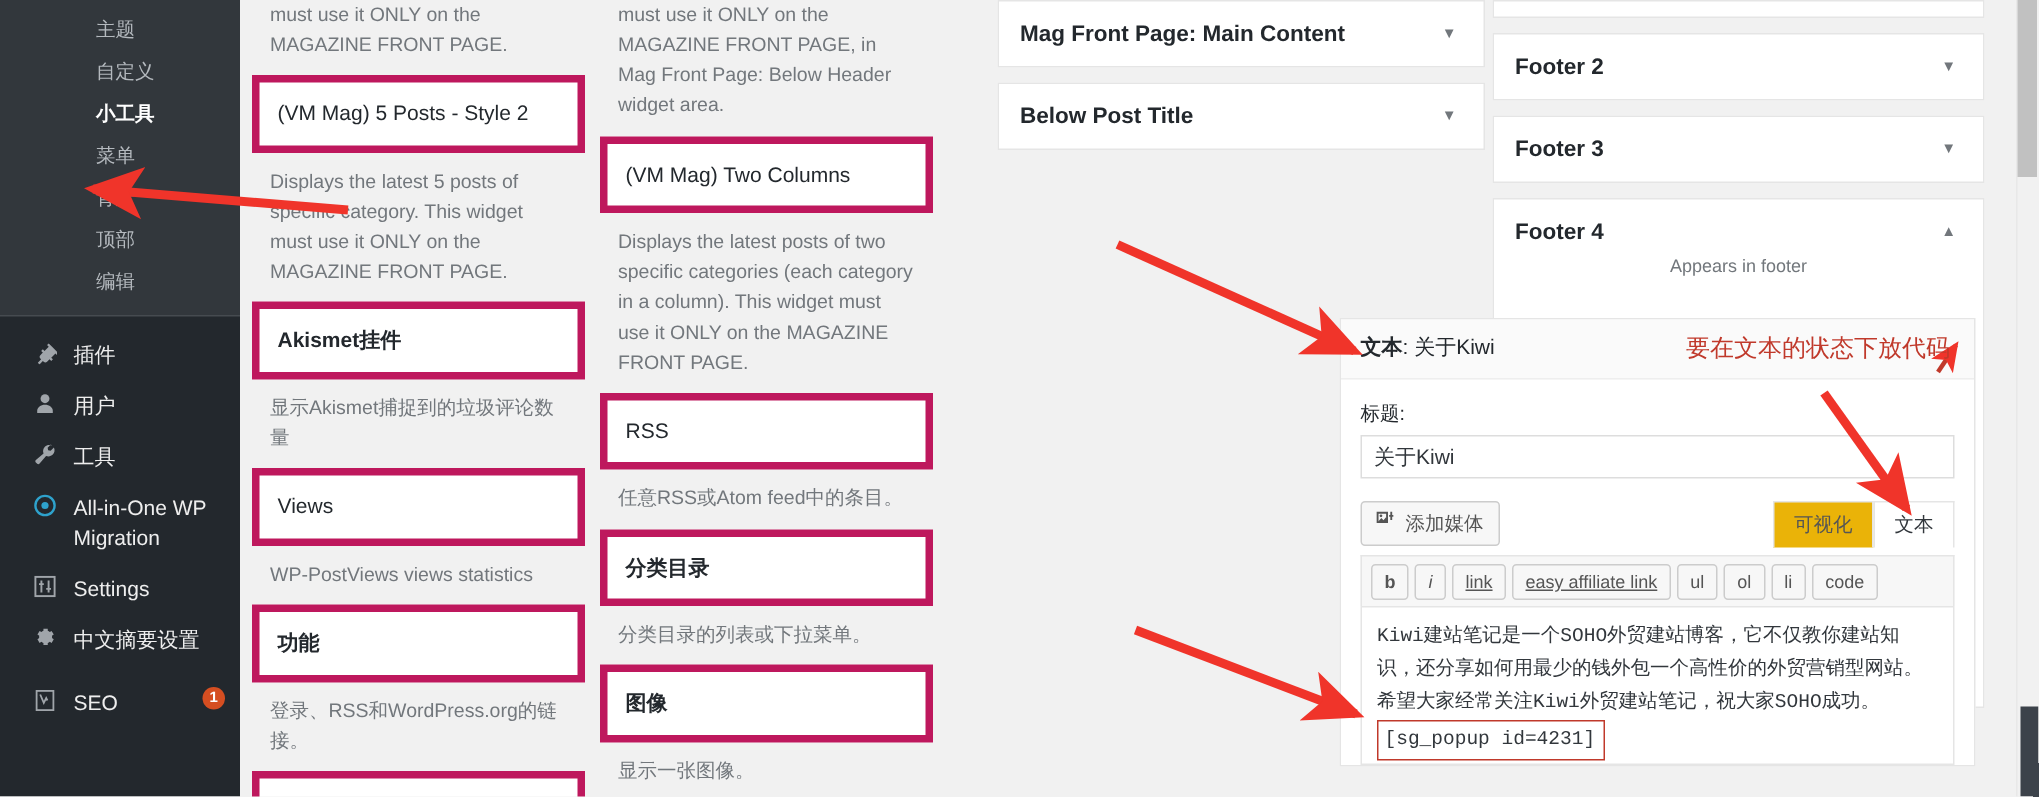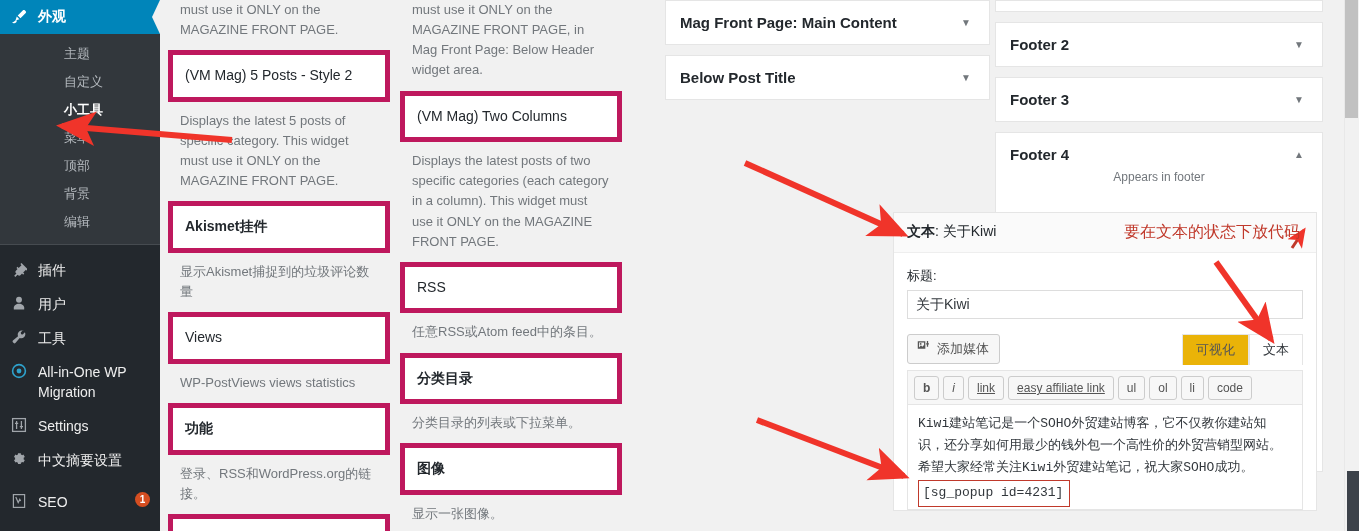--- a/index.html
+++ b/index.html
@@ -37,21 +37,21 @@
   }
   .submenu { background: #32373c; padding: 6px 0 8px 0; }
   .submenu a {
     display: block; padding: 5px 17px 5px 36px;
     font-size: 13px; color: #b4b9be; text-decoration: none; line-height: 18px; margin-left: 28px;
   }
   .submenu a.current { color: #fff; font-weight: 700; }
   .menu-sep { height: 1px; background: #464b50; margin: 0; }
   .menu-top {
     display: flex; align-items: flex-start;
-    padding: 7px 10px 7px 9px;
+    padding: 7px 10px 7px 20px;
     color: #eee; font-size: 14px; line-height: 20px;
     text-decoration: none;
     justify-content: flex-end;
   }
   .menu-top .mi {
     width: 20px; min-width: 20px; margin-right: 9px;
     display: flex; align-items: center; justify-content: center;
     color: #a0a5aa; padding-top: 1px;
   }
   .menu-top .lbl { flex: 1; }
@@ -199,37 +199,28 @@
     width: 12px; height: 60px; background: #3c424a;
   }
 </style>
 </head>
 <body>
 
 <div id="root">
 
   <div id="adminmenu">
 
-    <div class="menu-top-current">
-      <span class="mi">
-        <svg width="16" height="16" viewBox="0 0 20 20" fill="#ffffff">
-          <path d="M17.2 1.6c-.6-.6-1.6-.6-2.2 0L8.4 8.2l3.4 3.4 6.6-6.6c.6-.6.6-1.6 0-2.2l-1.2-1.2zM7.2 9.5l-1.6 4.9 4.9-1.6-3.3-3.3zM4.3 15.4c-.9.9-2.1 1.2-3.1 1.1.7.6 1.6 1.3 2.9 1.3 1.7 0 3-1.2 3-2.8 0-.6-.2-1.1-.5-1.5l-2.3 1.9z"></path>
-        </svg>
-      </span>
-      <span>外观</span>
-      <span class="arrow-right"></span>
-    </div>
 
     <div class="submenu">
       <a href="#">主题</a>
       <a href="#">自定义</a>
       <a href="#" class="current">小工具</a>
       <a href="#">菜单</a>
+      <a href="#">背景</a>
       <a href="#">顶部</a>
-      <a href="#">背景</a>
       <a href="#">编辑</a>
     </div>
 
     <div class="menu-sep"></div>
     <div class="gap"></div>
 
     <a href="#" class="menu-top">
       <span class="mi">
         <svg width="16" height="16" viewBox="0 0 20 20" fill="#a0a5aa">
           <path d="M13.1 2.4l-1.4 1.4 1.4 1.4-3.5 3.5-1.4-1.4-1.4 1.4 1.4 1.4-2.1 2.1c-.8.8-.8 2 0 2.8l.7.7-2.8 2.8 1.4 1.4 2.8-2.8.7.7c.8.8 2 .8 2.8 0l2.1-2.1 1.4 1.4 1.4-1.4-1.4-1.4 3.5-3.5 1.4 1.4 1.4-1.4-5.6-5.6z"></path>

